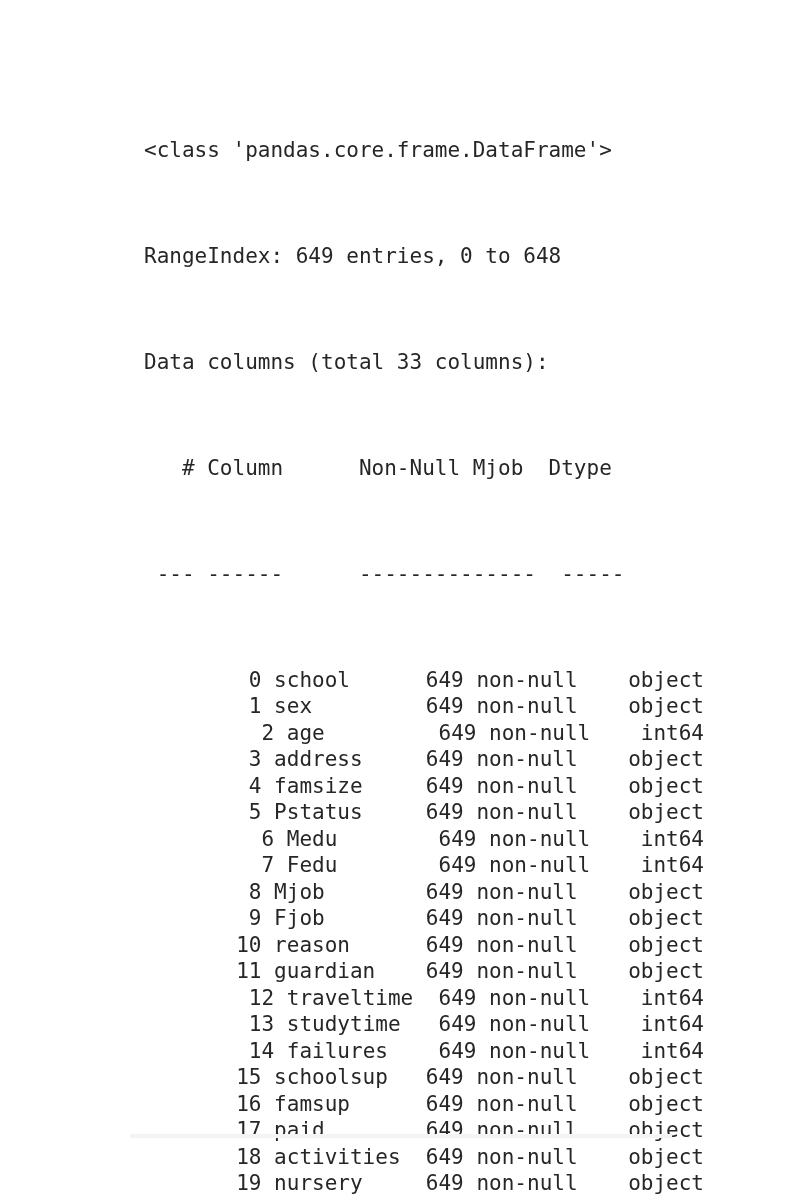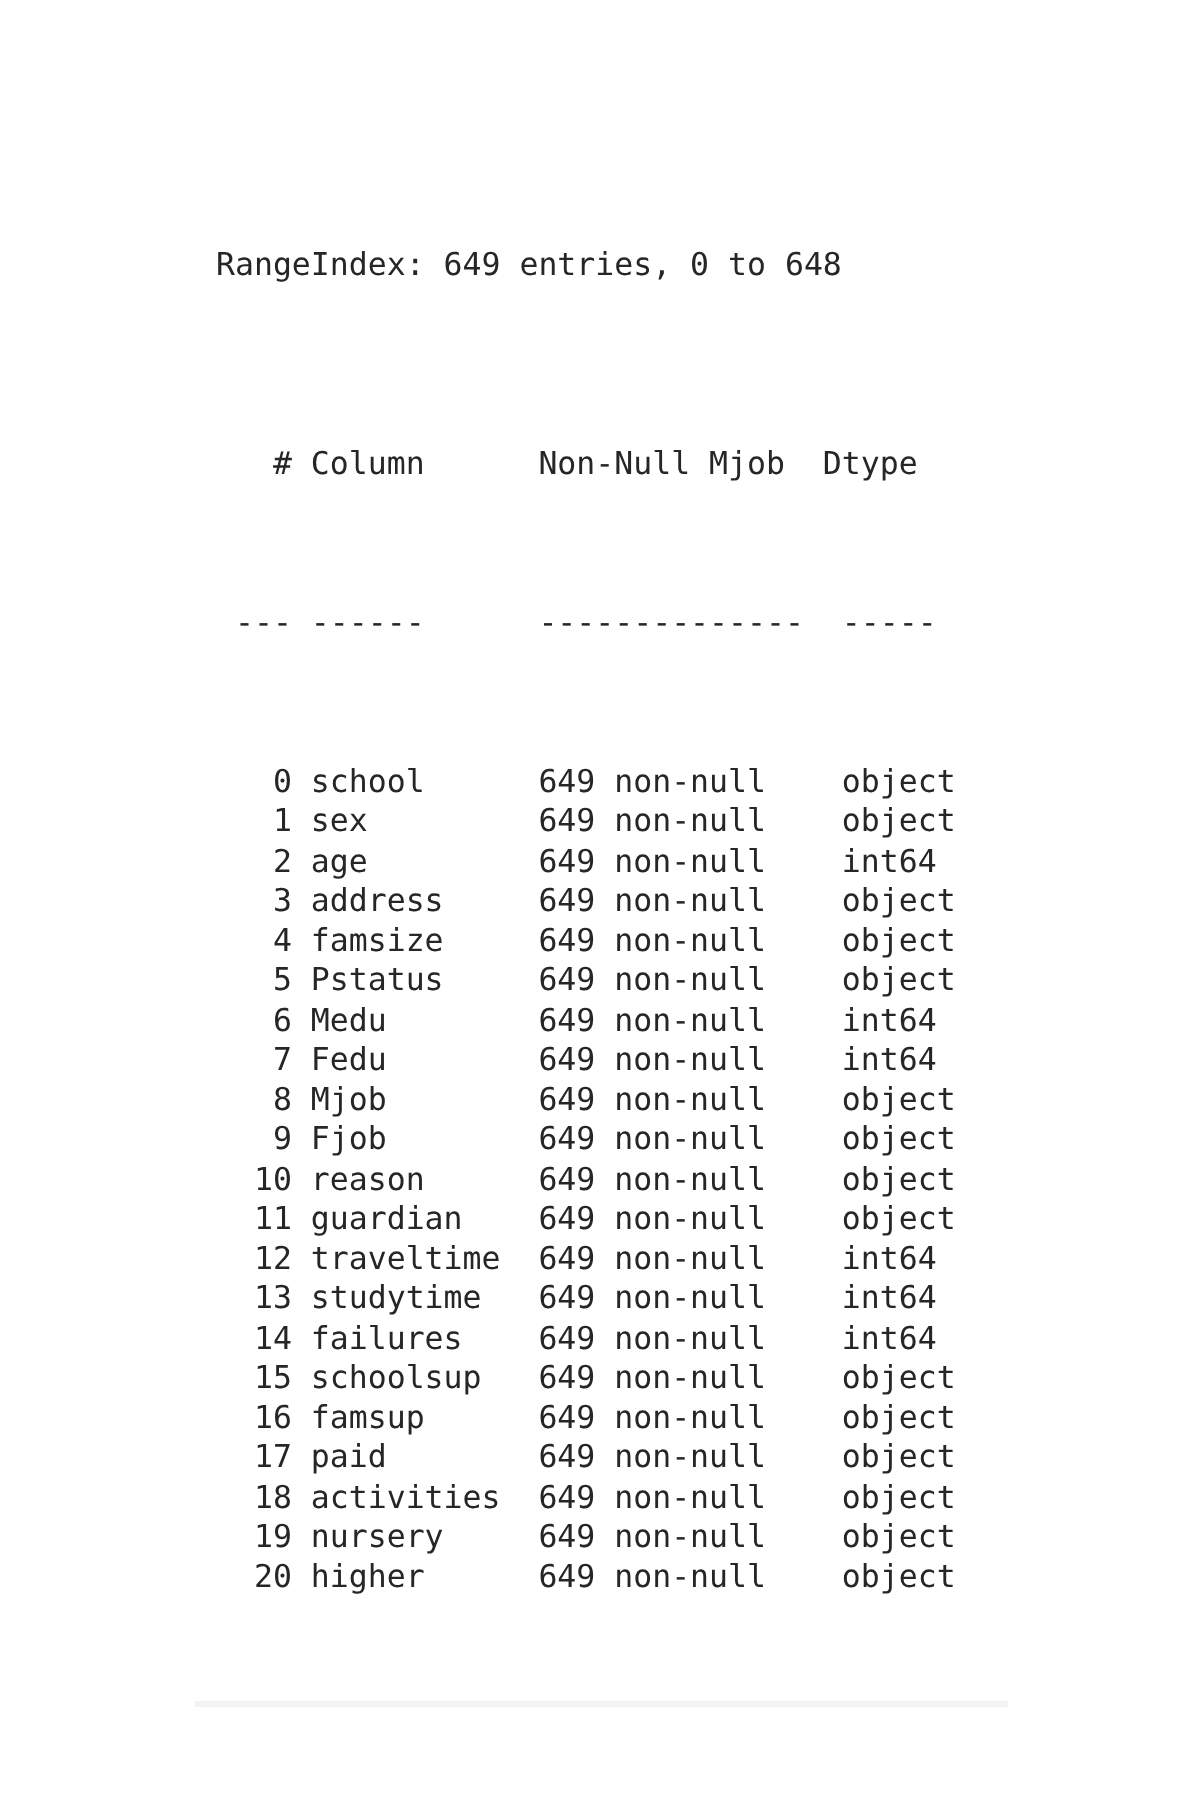--- a/index.html
+++ b/index.html
@@ -31,40 +31,42 @@
     -webkit-font-smoothing: antialiased;
   }
 
   .out-line {
     white-space: pre;
     display: block;
     height: 26.5px;
   }
 
   
-  .col-row { white-space: pre; display: block; height: 26.5px; }
+  .col-row { white-space: pre; display: block; height: 26.5px; text-align: right; }
 
   
   #output-underline {
     position: absolute;
     left: 130px;
     top: 1134px;
     width: 542px;
     height: 4px;
     background: #f4f4f6;
   }
 </style>
 </head>
 <body>
 
 <div id="info-output">
 
+  <span class="out-line">&lt;class 'pandas.core.frame.DataFrame'&gt;</span>
 
   <span class="out-line">RangeIndex: 649 entries, 0 to 648</span>
 
+  <span class="out-line">Data columns (total 33 columns):</span>
 
   <span class="out-line" id="header-line">   # Column      Non-Null Mjob  Dtype</span>
 
   <span class="out-line" id="separator-line"> --- ------      --------------  -----</span>
 
   <span id="column-rows"><span class="col-row">   0 school      649 non-null    object</span><span class="col-row">   1 sex         649 non-null    object</span><span class="col-row">   2 age         649 non-null    int64</span><span class="col-row">   3 address     649 non-null    object</span><span class="col-row">   4 famsize     649 non-null    object</span><span class="col-row">   5 Pstatus     649 non-null    object</span><span class="col-row">   6 Medu        649 non-null    int64</span><span class="col-row">   7 Fedu        649 non-null    int64</span><span class="col-row">   8 Mjob        649 non-null    object</span><span class="col-row">   9 Fjob        649 non-null    object</span><span class="col-row">  10 reason      649 non-null    object</span><span class="col-row">  11 guardian    649 non-null    object</span><span class="col-row">  12 traveltime  649 non-null    int64</span><span class="col-row">  13 studytime   649 non-null    int64</span><span class="col-row">  14 failures    649 non-null    int64</span><span class="col-row">  15 schoolsup   649 non-null    object</span><span class="col-row">  16 famsup      649 non-null    object</span><span class="col-row">  17 paid        649 non-null    object</span><span class="col-row">  18 activities  649 non-null    object</span><span class="col-row">  19 nursery     649 non-null    object</span><span class="col-row">  20 higher      649 non-null    object</span></span>
 
   
 
   

